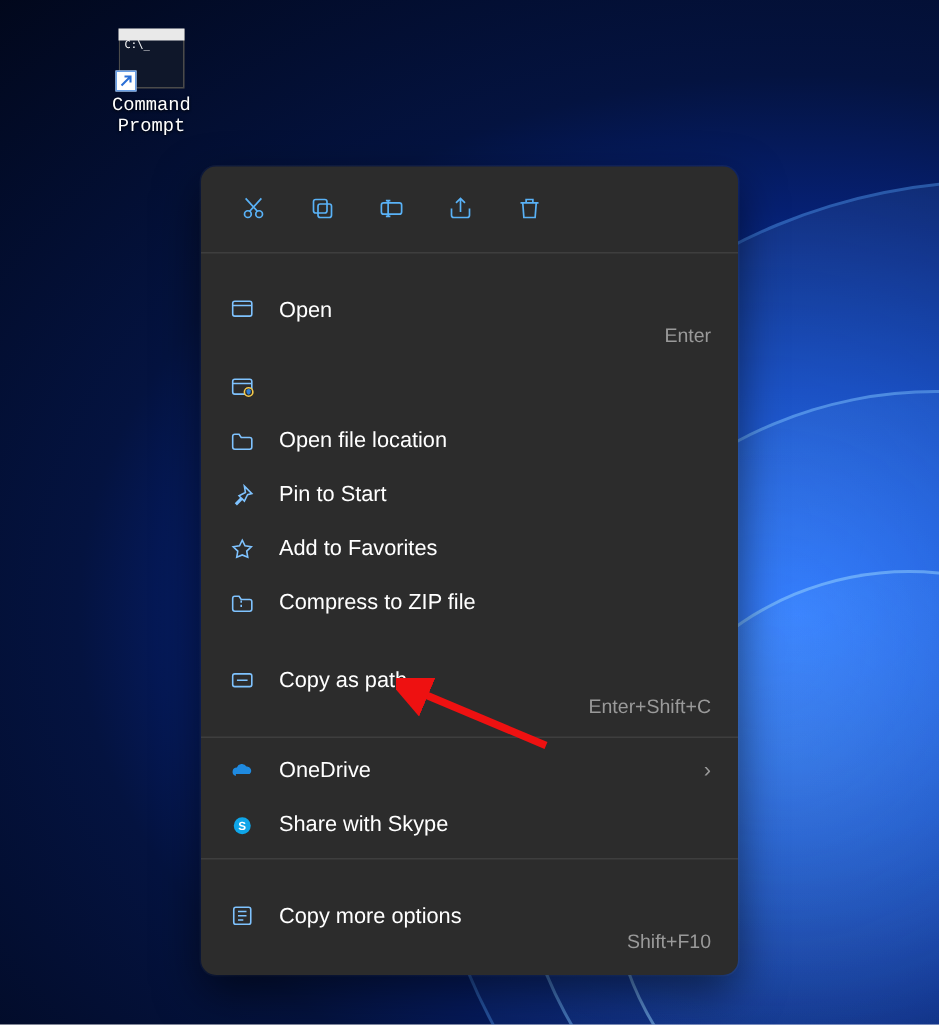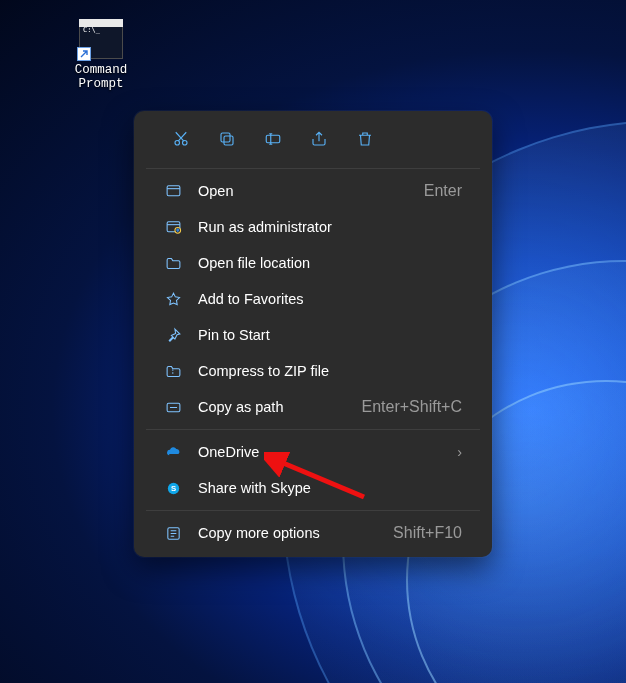--- a/index.html
+++ b/index.html
@@ -39,42 +39,42 @@
   .shortcut-arrow svg { width:10px; height:10px; }
   .icon-label {
     color:#fff; font-size:12.5px; text-align:center; text-shadow:0 1px 2px #000;
     line-height:1.15;
     font-family:Liberation Mono, monospace;
   }
 
   
   .ctx-menu {
     position:absolute; top:111px; left:134px; width:358px;
-    background:#2c2c2c; border-radius:10px; padding:6px 12px;
+    background:#2c2c2c; border-radius:10px; padding:6px 0;
     box-shadow:0 12px 30px rgba(0,0,0,0.55), 0 0 0 1px rgba(255,255,255,0.05);
     color:#fff;
   }
   .icon-row {
     display:flex; gap:16px; padding:7px 16px 10px 20px;
   }
   .icon-row .ib {
     width:30px; height:30px; display:flex; align-items:center; justify-content:center;
     border-radius:5px; cursor:pointer;
   }
   .icon-row .ib svg { width:18px; height:18px; stroke:#59b2f7; fill:none; stroke-width:1.5; }
   .sep { height:1px; background:#3e3e3e; margin:4px 0; }
   .item {
     display:flex; align-items:center; gap:16px; padding:9px 18px;
     font-size:14.5px; cursor:pointer; position:relative;
   }
   .item .ic { width:18px; height:18px; display:flex; align-items:center; justify-content:center; flex:0 0 18px;}
   .item .ic svg { width:17px; height:17px; stroke:#7fc3ff; fill:none; stroke-width:1.5; }
   .item .ic.color svg { stroke:none; }
   .item .lbl { flex:1; color:#fff; }
-  .item .accel { color:#9a9a9a; font-size:16px; }
+  .item .accel { color:#9a9a9a; font-size:13px;margin-top:34px; }
   .item .chev { color:#9a9a9a; }
 
   
   .arrow-annot {
     position:absolute; top:452px; left:264px; pointer-events:none;
   }
   .arrow-annot svg { width:110px; height:60px; }
 </style>
 </head>
 <body>
@@ -143,45 +143,44 @@
   </div>
   <div class="item">
     <span class="ic">
         <svg viewBox="0 0 24 24">
           <rect x="3" y="4" width="18" height="14" rx="2"></rect>
           <path d="M3 8h18"></path>
           <circle cx="18" cy="16" r="4" fill="#2c2c2c" stroke="#f4c94b"></circle>
           <path d="M18 13l2 1v2c0 1.5-2 2.5-2 2.5s-2-1-2-2.5v-2z" fill="#2f7fd6" stroke="none"></path>
         </svg>
       </span>
-    <span class="lbl">Run as administrator</span>
   </div>
   <div class="item">
     <span class="ic">
         <svg viewBox="0 0 24 24">
           <path d="M3 7a2 2 0 0 1 2-2h4l2 3h8a2 2 0 0 1 2 2v7a2 2 0 0 1-2 2H5a2 2 0 0 1-2-2z"></path>
         </svg>
       </span>
     <span class="lbl">Open file location</span>
   </div>
   <div class="item">
     <span class="ic">
         <svg viewBox="0 0 24 24">
+          <path d="M14 3l7 7-4 1-3 6-2-2-5 5-1-1 5-5-2-2 6-3z"></path>
+        </svg>
+      </span>
+    <span class="lbl">Pin to Start</span>
+  </div>
+  <div class="item">
+    <span class="ic">
+        <svg viewBox="0 0 24 24">
           <path d="M12 3l2.6 5.3 5.9.9-4.3 4.1 1 5.8L12 16.9 6.8 19.1l1-5.8L3.5 9.2l5.9-.9z"></path>
         </svg>
       </span>
     <span class="lbl">Add to Favorites</span>
-  </div>
-  <div class="item">
-    <span class="ic">
-        <svg viewBox="0 0 24 24">
-          <path d="M14 3l7 7-4 1-3 6-2-2-5 5-1-1 5-5-2-2 6-3z"></path>
-        </svg>
-      </span>
-    <span class="lbl">Pin to Start</span>
   </div>
   <div class="item">
     <span class="ic">
         <svg viewBox="0 0 24 24">
           <path d="M3 7a2 2 0 0 1 2-2h4l2 3h8a2 2 0 0 1 2 2v7a2 2 0 0 1-2 2H5a2 2 0 0 1-2-2z"></path>
           <path d="M11 9v2m0 2v2"></path>
         </svg>
       </span>
     <span class="lbl">Compress to ZIP file</span>
   </div>

